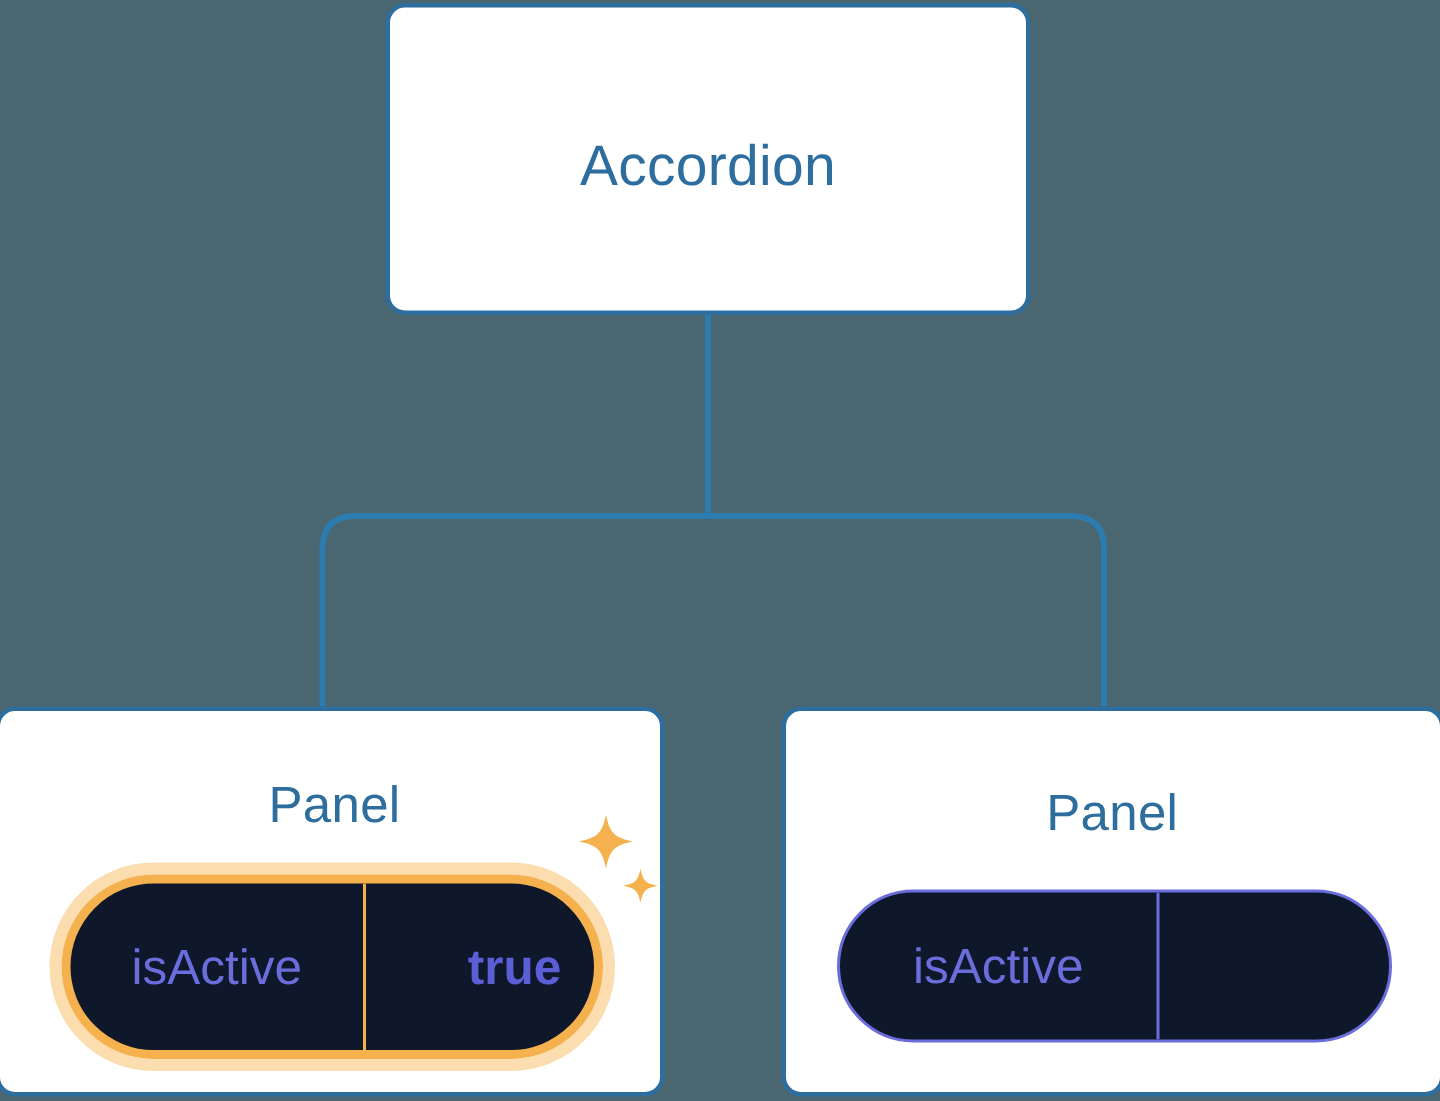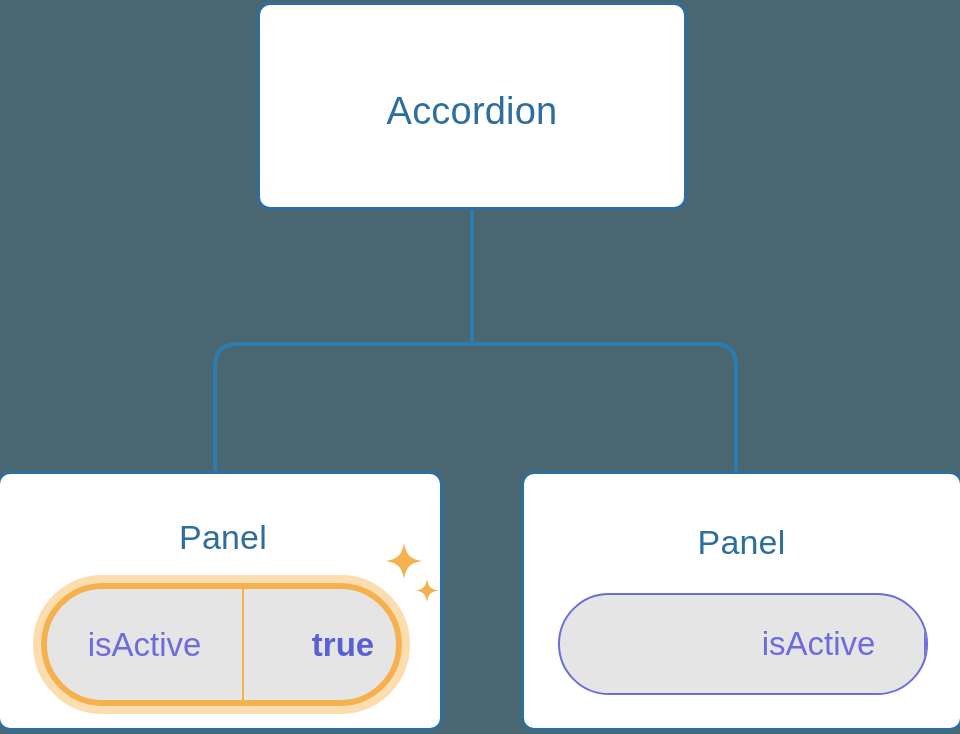--- a/index.html
+++ b/index.html
@@ -82,24 +82,23 @@
     left: -1px;
     font-size: 34px;
   }
 
   
   .pill {
     position: absolute;
     box-sizing: border-box;
     display: flex;
     align-items: stretch;
-    background: #e5e5e5;
+    background: #0f172a;
     border-radius: 999px;
     overflow: hidden;
-    justify-content: flex-end;
   }
   .pill-cell {
     display: flex;
     align-items: center;
     justify-content: center;
     box-sizing: border-box;
     white-space: nowrap;
   }
 
   

